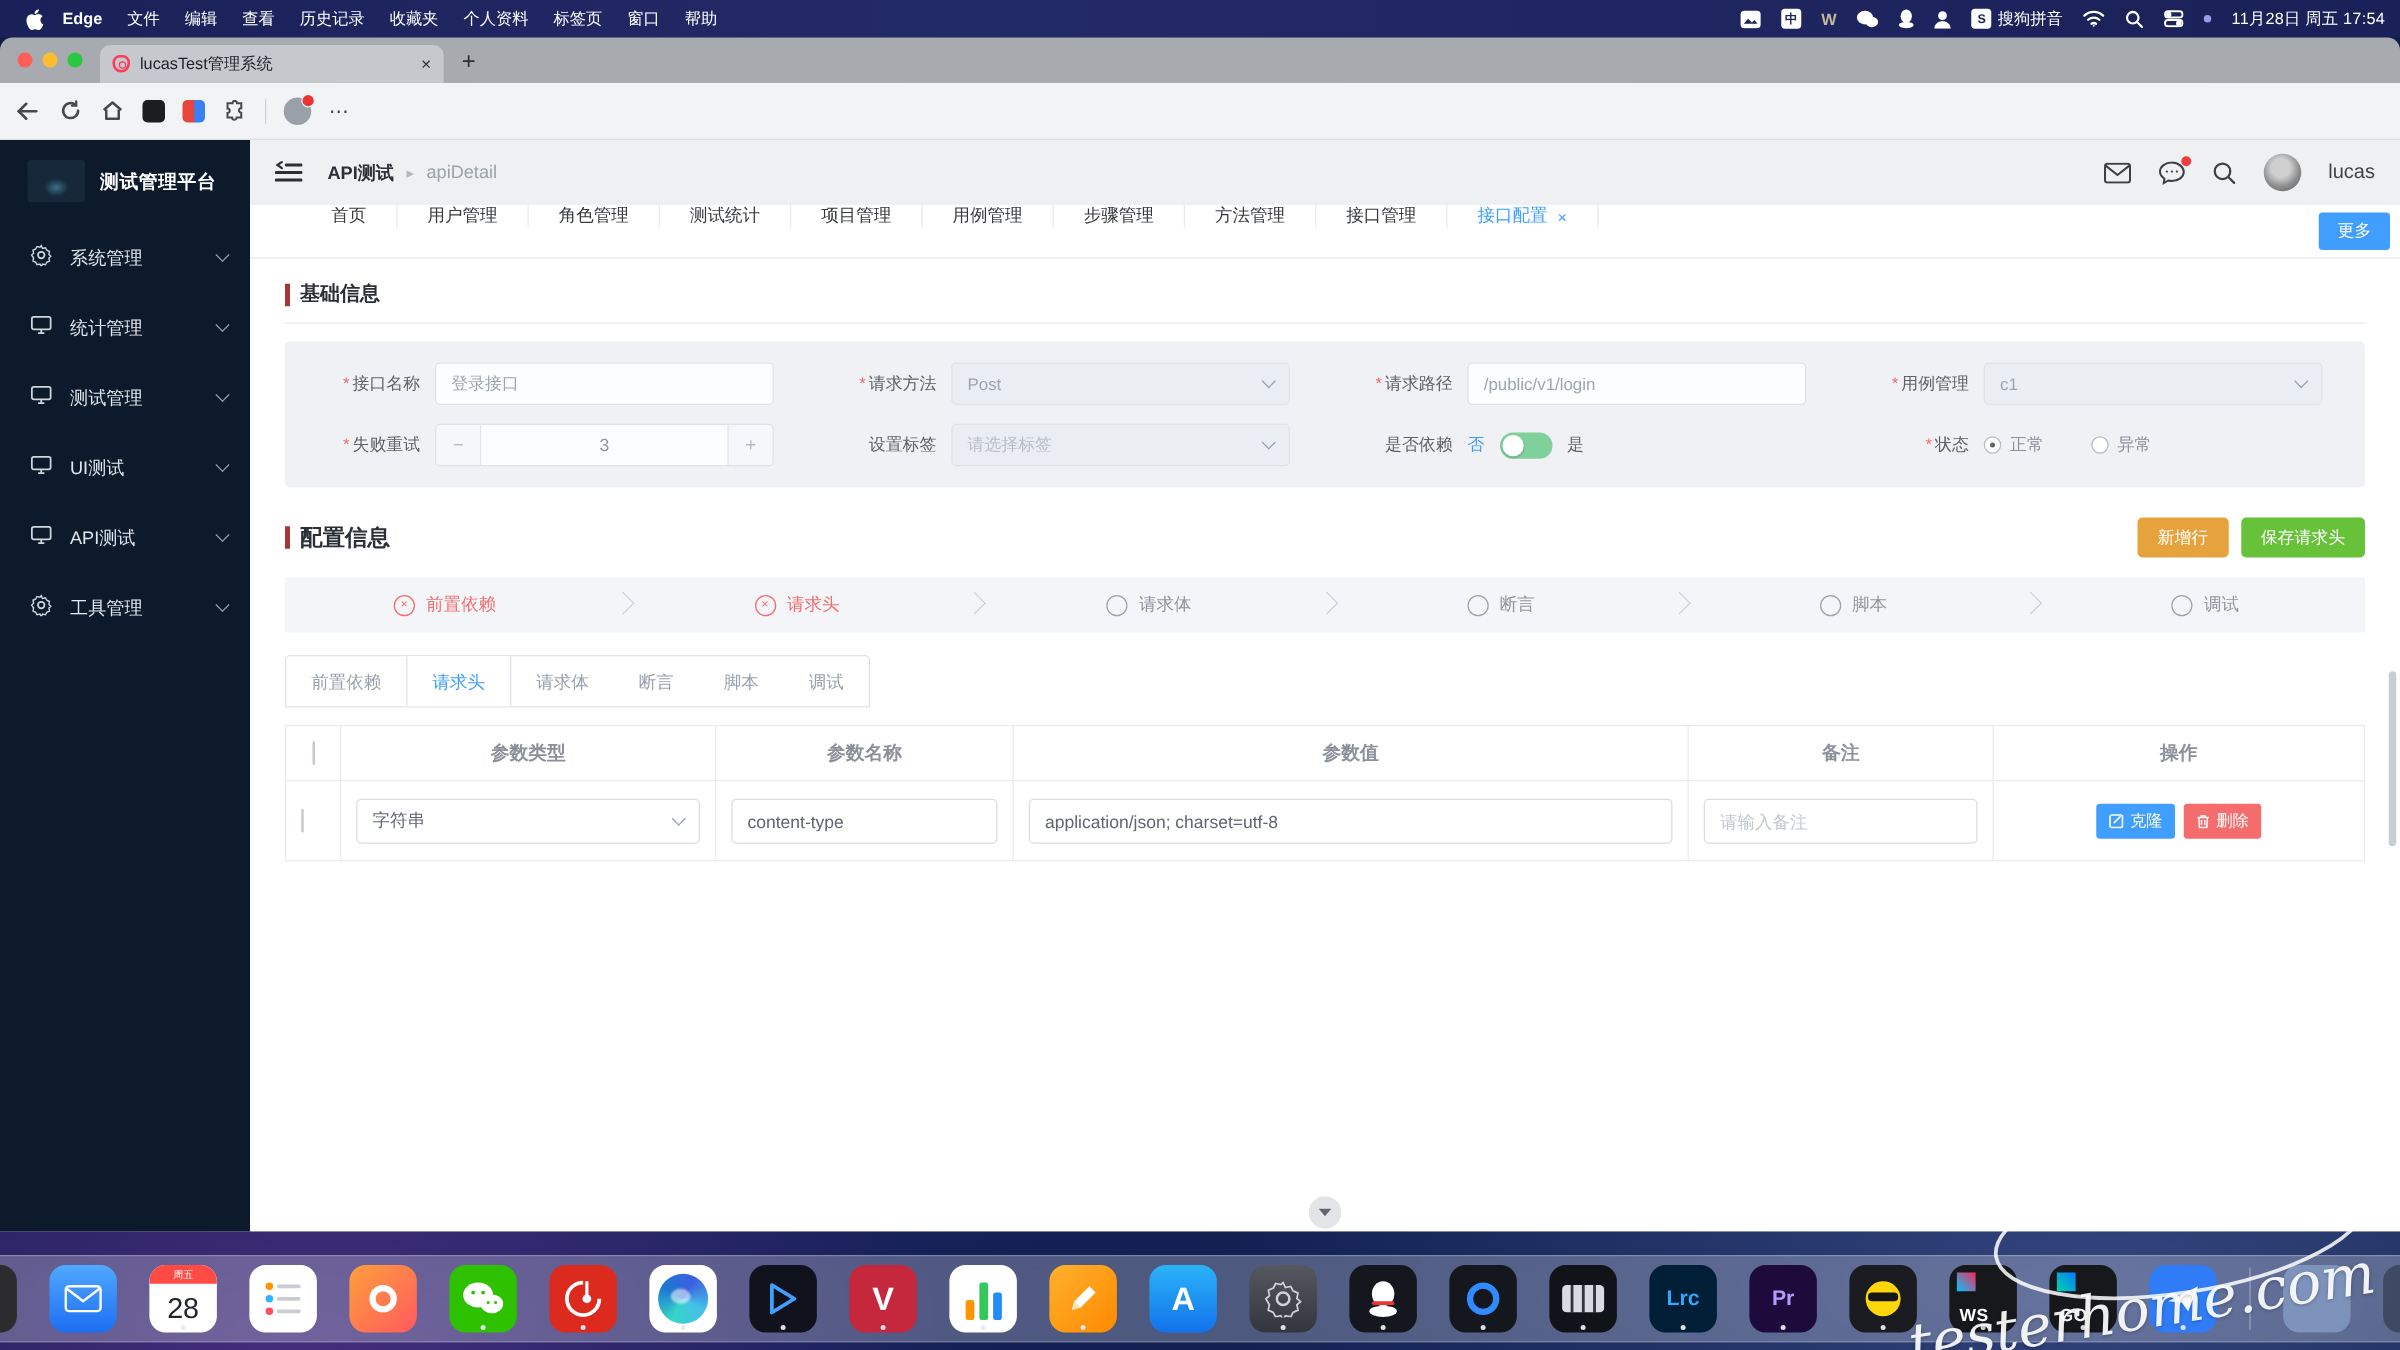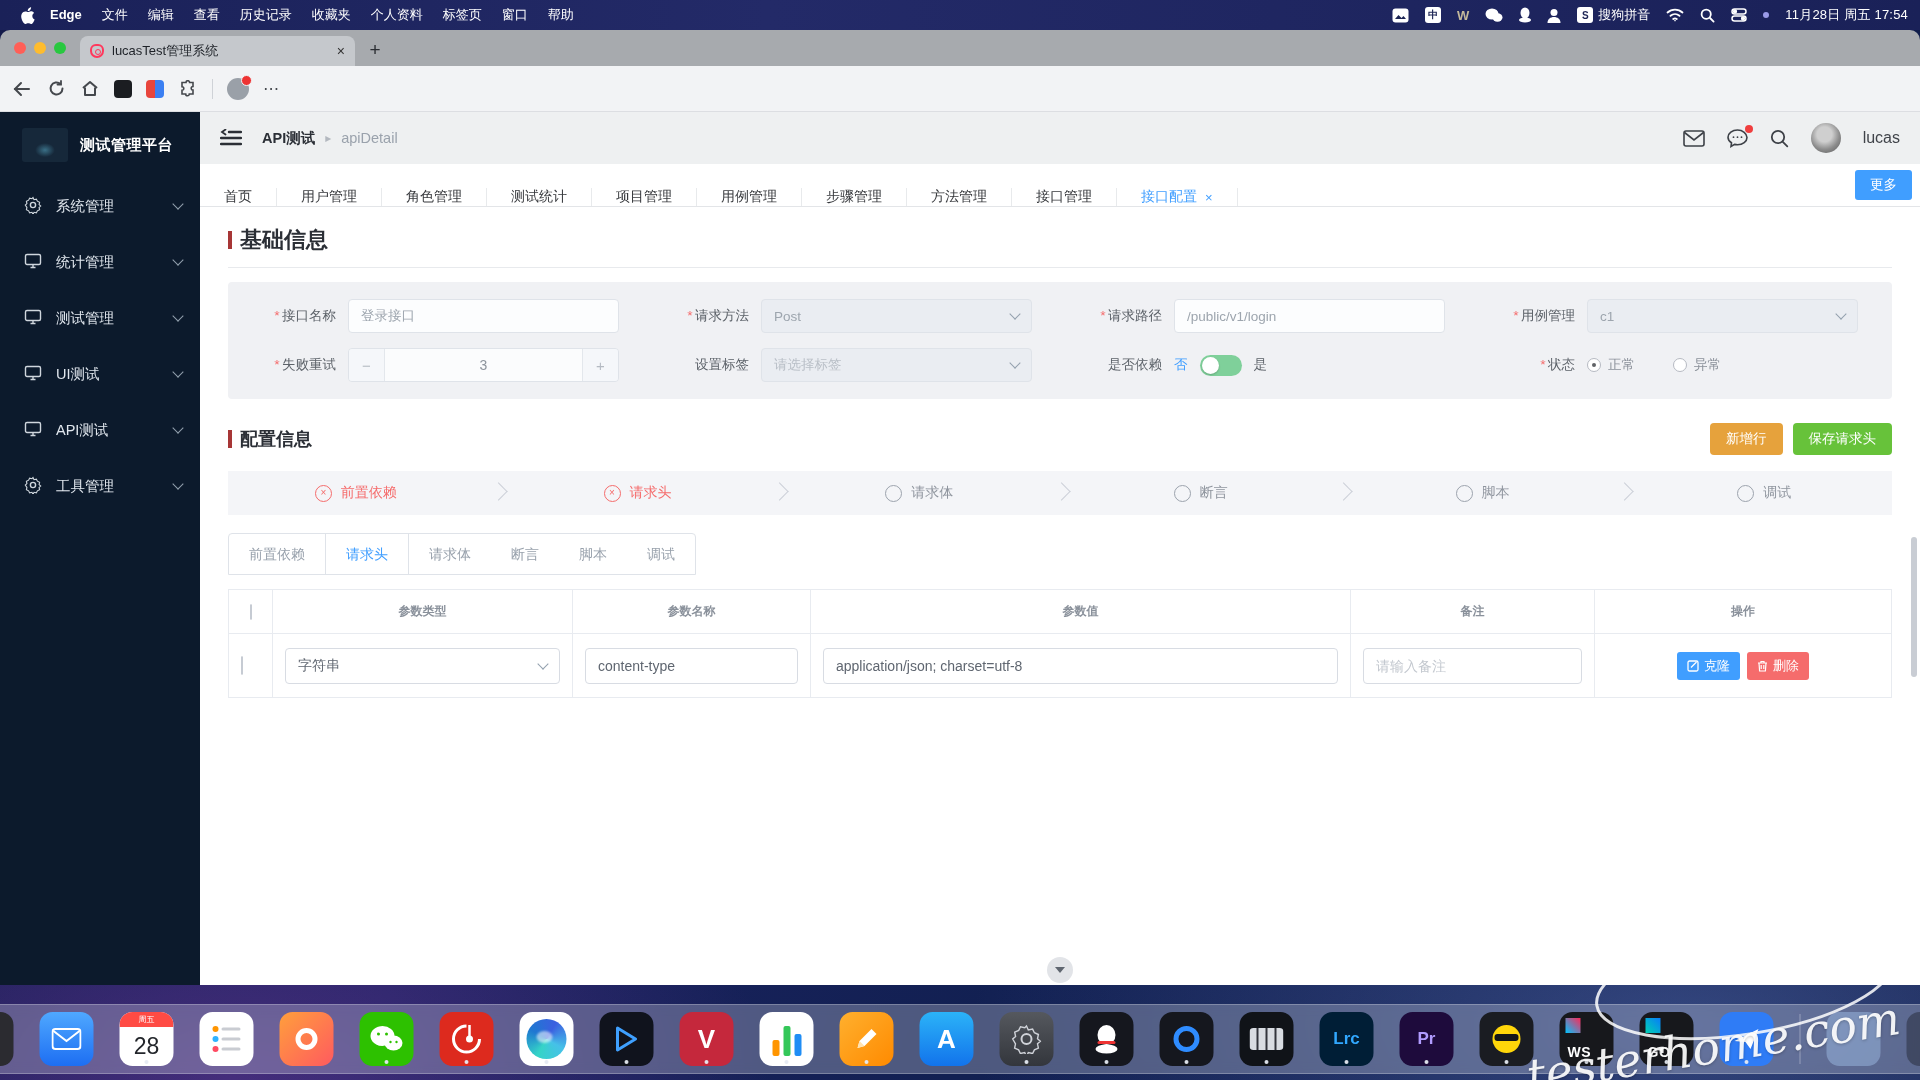--- a/index.html
+++ b/index.html
@@ -80,31 +80,31 @@
   .crumb .root { color:#2b2f36; font-weight:600; }
   .crumb .sep { color:#b3b8bf; font-size:12px; }
   .crumb .cur { color:#9aa2ac; }
   .ph-right { margin-left:auto; display:flex; align-items:center; gap:22px; }
   .ph-ic { position:relative; display:flex; color:#3d4147; }
   .ph-ic .bdg { position:absolute; top:-4px; right:-5px; width:8px; height:8px; background:#f03e3e; border-radius:50%; }
   .u-avatar { width:30px; height:30px; border-radius:50%;
     background:radial-gradient(circle at 45% 38%, #cfcfcf 0 30%, #8d8d8d 60%, #555 100%); }
   .u-name { font-size:16px; color:#40444a; }
 
-  .page-tabs { height:43px; background:#fff; border-bottom:1px solid #e3e5e8; display:flex; align-items:flex-end; position:relative; }
+  .page-tabs { height:43px; background:#fff; border-bottom:1px solid #e3e5e8; display:flex; align-items:flex-start; position:relative;padding-left:41px; }
   .ptab { padding:0 24px; display:flex; align-items:center; gap:8px; font-size:14px; color:#37393d; border-right:1px solid #e8eaec; cursor:pointer; }
   .ptab.active { color:#409EFF; }
   .ptab.active .x { color:#409EFF; font-size:13px; }
   .more-btn { position:absolute; right:8px; top:6px; height:30px; padding:0 15px; background:#409EFF; color:#fff;
     font-size:13.5px; border:none; border-radius:3px; display:flex; align-items:center; cursor:pointer; }
 
   .content { flex:1; background:#fff; padding:0 28px; position:relative; overflow:hidden; }
   .sec-title { display:flex; align-items:center; gap:8px; margin-top:18px; }
   .redbar { width:4px; height:18px; background:#a73636; }
-  .sec-title .t { font-size:22px; font-weight:bold; color:#2b2f36; }
+  .sec-title .t { font-size:16px; font-weight:bold; color:#2b2f36; }
   .hr { border-bottom:1px solid #e8eaed; margin-top:12px; }
 
   .panel { margin-top:14px; background:#f0f1f4; border-radius:4px; padding:17px 10px; }
   .frow { display:grid; grid-template-columns:repeat(4,1fr); gap:0 8px; }
   .frow + .frow { margin-top:15px; }
   .fgroup { display:flex; align-items:center; min-width:0; }
   .flabel { width:98px; text-align:right; font-size:13.5px; color:#5c6269; margin-right:12px; flex-shrink:0; }
   .req { color:#f56c6c; margin-right:3px; }
   .ctl { flex:1; height:34px; border:1px solid #dfe3e9; border-radius:4px; display:flex; align-items:center;
     padding:0 12px; font-size:13.5px; color:#9da5ae; background:#fcfdfe; margin-right:24px; }
@@ -141,21 +141,21 @@
   .step.pend .sico { border:1px solid #9ca3ad; color:transparent; }
   .ssep { width:26px; height:26px; flex-shrink:0; position:relative; }
   .ssep::after { content:""; position:absolute; left:8px; top:5px; width:12px; height:12px;
     border-right:1.5px solid #ccd0d8; border-top:1.5px solid #ccd0d8; transform:rotate(45deg); }
 
   .ctabs { margin-top:18px; display:inline-flex; border:1px solid #dfe3e9; border-radius:4px 4px 0 0; background:#fff; }
   .ctab { height:40px; line-height:40px; padding:0 20px; font-size:14px; color:#98a1ac; cursor:pointer; }
   .ctab.active { color:#409EFF; border-left:1px solid #dfe3e9; border-right:1px solid #dfe3e9; background:#fff; position:relative; }
 
   table.grid { width:100%; border-collapse:collapse; margin-top:14px; border:1px solid #e8ebf0; }
-  .grid th { height:44px; font-size:12px; color:#8a919b; font-weight:600; text-align:center;
+  .grid th { height:44px; font-size:15px; color:#8a919b; font-weight:600; text-align:center;
     border:1px solid #e8ebf0; background:#fff; }
   .grid td { height:64px; border:1px solid #e8ebf0; padding:0 12px; vertical-align:middle; }
   .ckbx { width:14px; height:14px; border:1px solid #c6cbd3; border-radius:2px; background:#fff; margin:0 auto; }
   .cell-sel { height:36px; border:1px solid #d8dce3; border-radius:4px; display:flex; align-items:center;
     justify-content:space-between; padding:0 12px; font-size:14px; color:#5f6670; background:#fff; }
   .cell-in { width:100%; height:36px; border:1px solid #d8dce3; border-radius:4px; padding:0 12px;
     font-size:14px; color:#5f6670; background:#fff; font-family:"Liberation Sans","DejaVu Sans",sans-serif; }
   .cell-in::placeholder { color:#c3c8cf; }
   .ops { display:flex; gap:7px; justify-content:center; }
   .opbtn { height:28px; padding:0 10px; border:none; border-radius:3px; color:#fff; font-size:13px;

